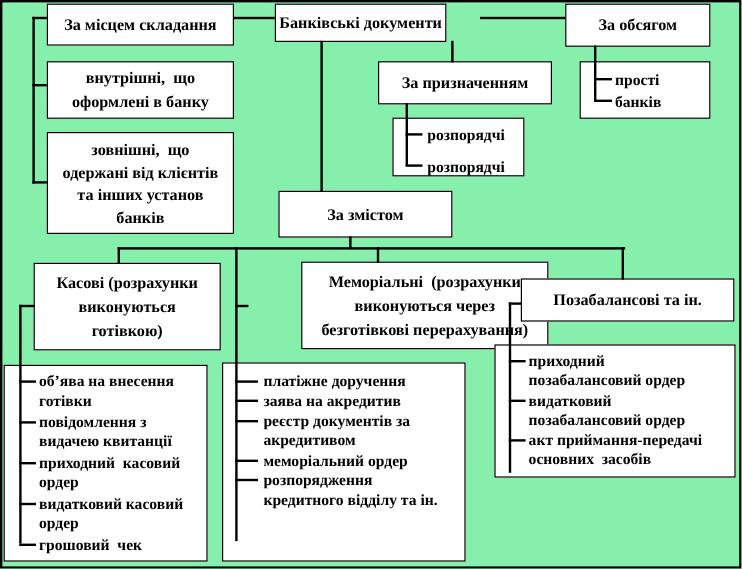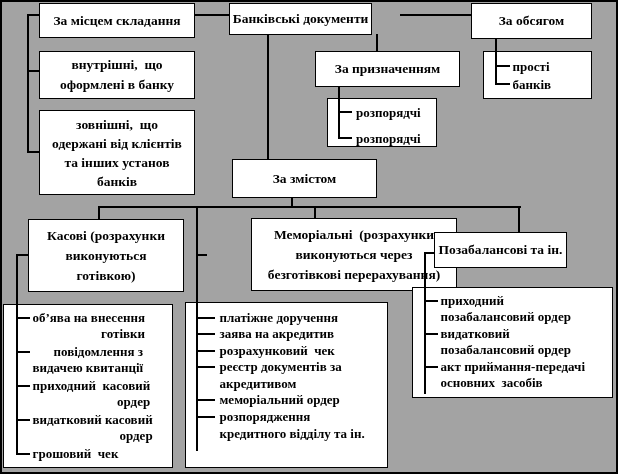--- a/index.html
+++ b/index.html
@@ -45,21 +45,21 @@
   .list-vol .itxt { padding-left:3px; }
   
   .list-pur { padding-top:4.5px; line-height:17px; }
   .list-pur .item { margin-bottom:9px; }
   .list-pur .tick { margin-left:10px; width:14px; }
   .list-pur .itxt { padding-left:4px; }
 </style>
 </head>
 <body>
 
-<div class="canvas" style="background: #a3a3a3; color: rgb(0, 0, 0);">
+<div class="canvas" style="background: #86efac; color: rgb(0, 0, 0);">
   <div class="frame"></div>
 
   <div class="box" style="left:39px; top:3px; width:156px; height:35px;">За місцем складання</div>
   <div class="box" style="left:229px; top:3px; width:143px; height:32px;">Банківські документи</div>
   <div class="box" style="left:471px; top:3px; width:121px; height:36px;">За обсягом</div>
 
   <div class="box lh20" style="left:39px; top:51px; width:156px; height:48px;">внутрішні,  що
 оформлені в банку</div>
   <div class="box lh19" style="left:39px; top:110px; width:156px; height:85px;">зовнішні,  що
 одержані від клієнтів
@@ -90,23 +90,23 @@
   </div>
 
   <div class="box" style="left:232px; top:159px; width:145px; height:39px;">За змістом</div>
 
   <div class="box lh20" style="left:28px; top:219px; width:156px; height:73px;">Касові (розрахунки
 виконуються
 готівкою)</div>
   <div class="box lh20" style="left:206px; top:218px; width:206px; height:73px;margin-left:45px;">Меморіальні  (розрахунки
 виконуються через
 безготівкові перерахування)</div>
-  <div class="box" style="left:434px; top:232px; width:133px; height:36px;">Позабалансові та ін.</div>
+  <div class="box" style="left:434px; top:232px; width:178px; height:36px;">Позабалансові та ін.</div>
 
-  <div class="list list-cash" style="left:3px; top:304px; width:170px; height:164px;text-align:right;">
+  <div class="list list-cash" style="left:3px; top:304px; width:170px; height:164px;">
     <div class="item">
       <span class="tick"></span>
       <span class="itxt">об’ява на внесення
 готівки</span>
     </div>
     <div class="item">
       <span class="tick"></span>
       <span class="itxt">повідомлення з
 видачею квитанції</span>
     </div>
@@ -127,24 +127,20 @@
   </div>
 
   <div class="list list-mem" style="left:185px; top:302px; width:203px; height:166px;">
     <div class="item">
       <span class="tick"></span>
       <span class="itxt">платіжне доручення</span>
     </div>
     <div class="item">
       <span class="tick"></span>
       <span class="itxt">заява на акредитив</span>
-    </div>
-    <div class="item">
-      <span class="tick"></span>
-      <span class="itxt">розрахунковий  чек</span>
     </div>
     <div class="item">
       <span class="tick"></span>
       <span class="itxt">реєстр документів за
 акредитивом</span>
     </div>
     <div class="item">
       <span class="tick"></span>
       <span class="itxt">меморіальний ордер</span>
     </div>

